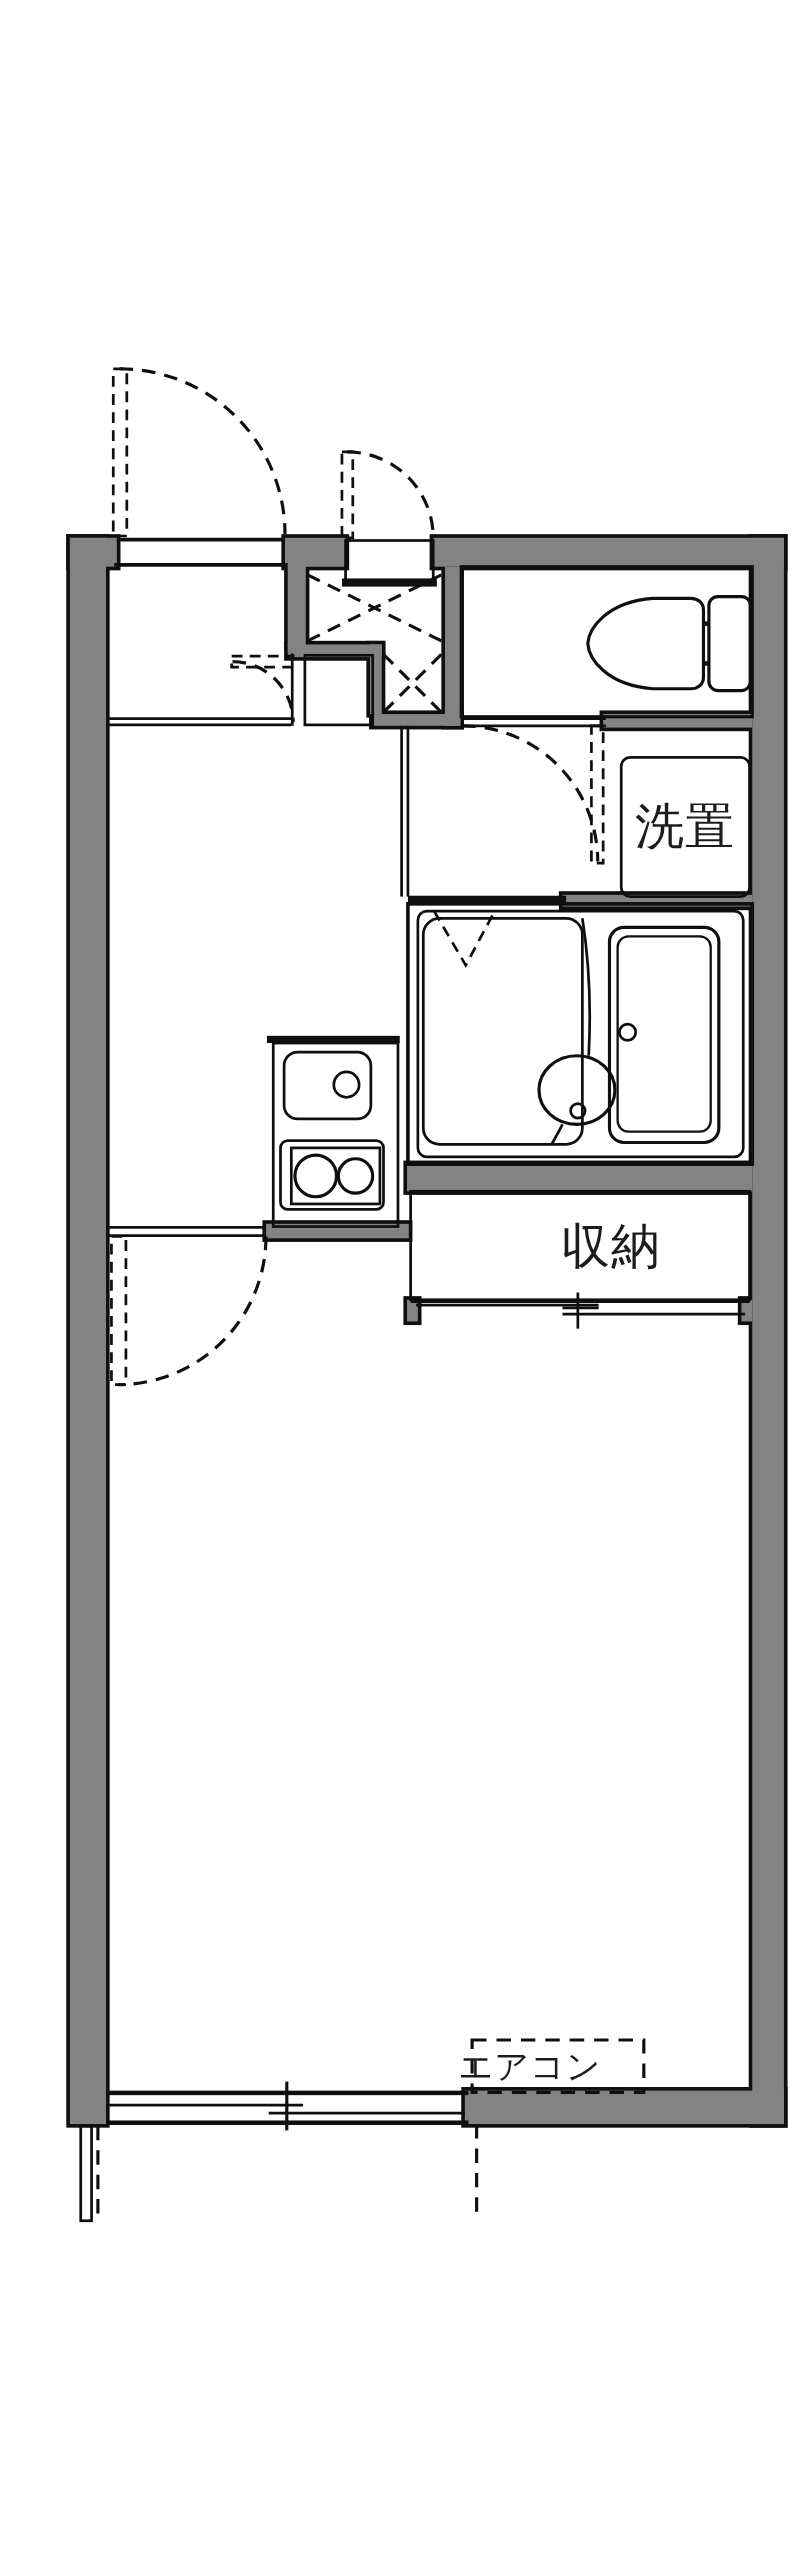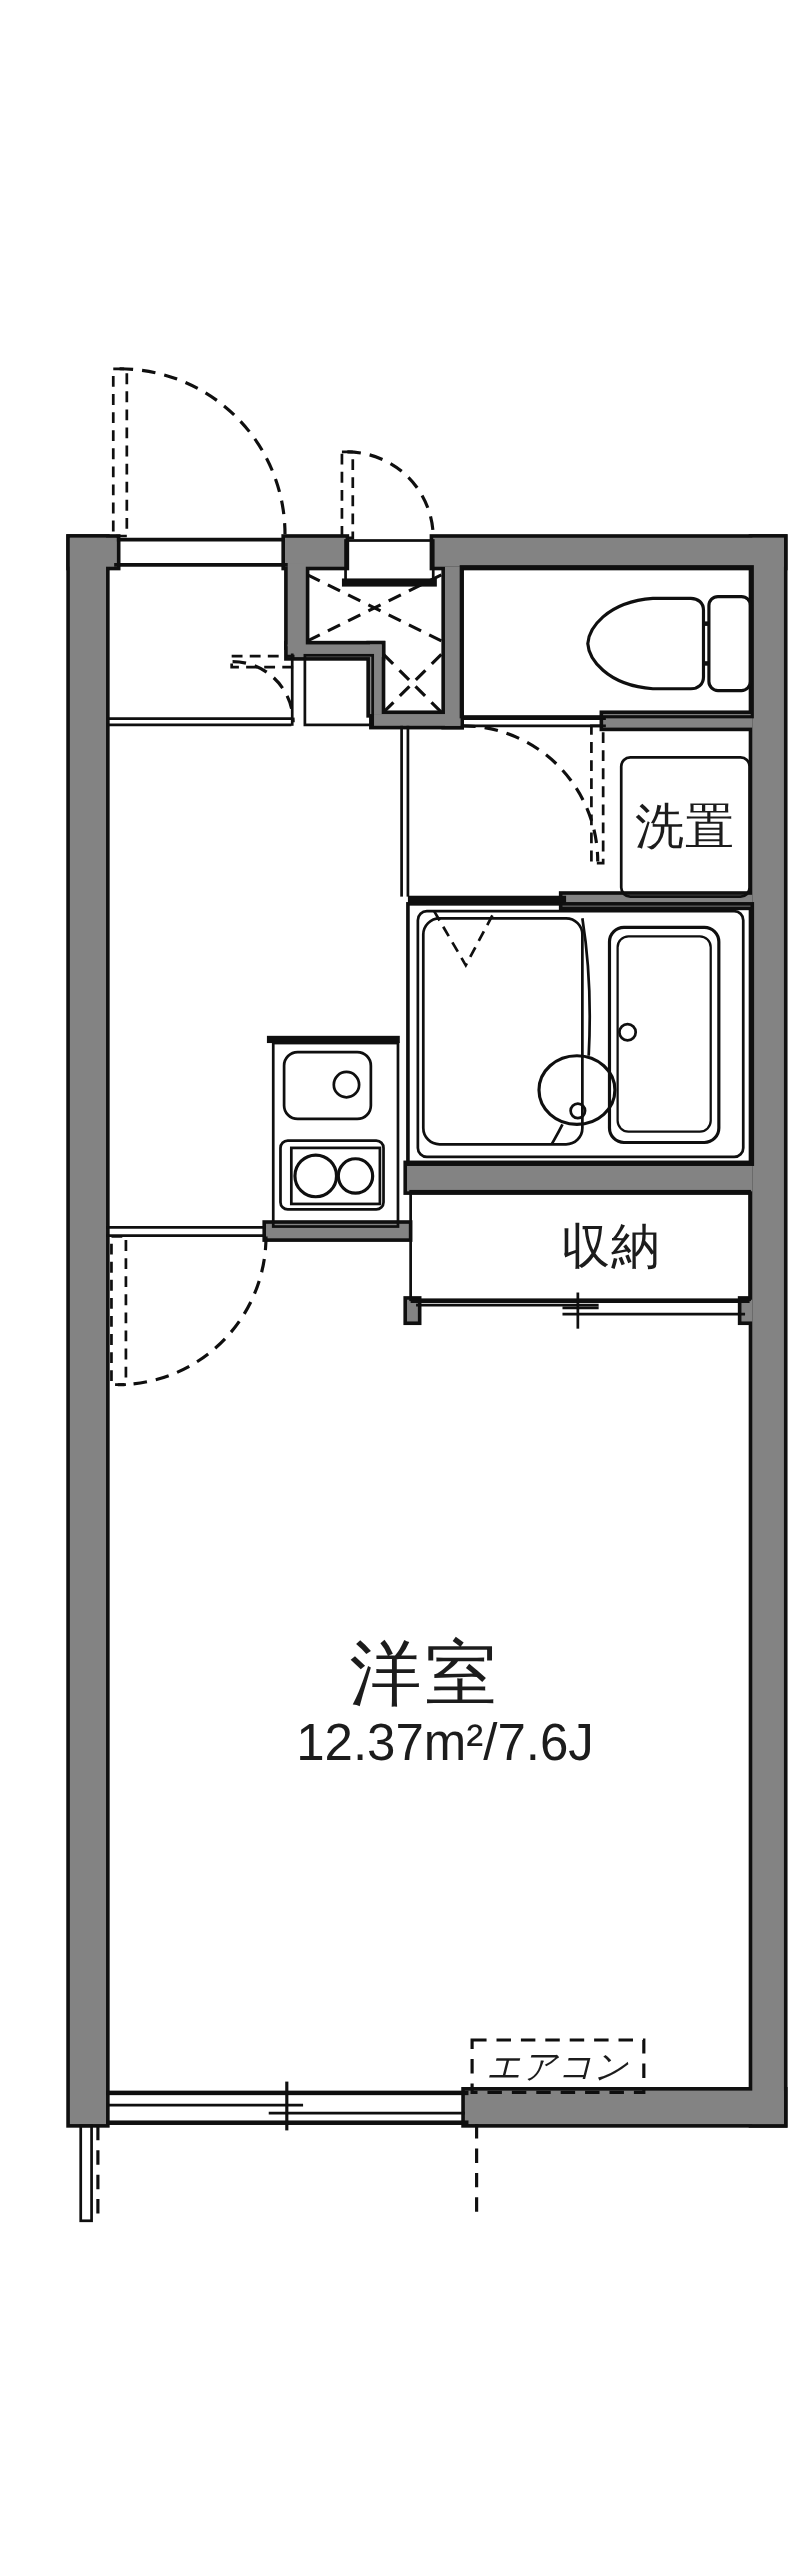--- a/index.html
+++ b/index.html
@@ -203,20 +203,18 @@
     <rect class="white ln" x="67" y="2352" width="12" height="105" stroke-width="3"></rect>
     <line class="ln dash3" x1="86" y1="2352" x2="86" y2="2457" stroke-width="3.5"></line>
     <line class="ln dash3" x1="505" y1="2350" x2="505" y2="2447" stroke-width="3.5"></line>
   </g>
 </svg>
 
 <div class="lbl lbl-washer" style="left:665px;top:826px;">洗置</div>
 
 <div class="lbl lbl-closet" style="left:591px;top:1246px;">収納</div>
 
-<div class="lbl lbl-room" style="left:405px;top:1673px;">洋室</div>
-
-<div class="lbl lbl-area" style="left:425px;top:1742px;">12.37m²/7.6J</div>
-
-<div class="lbl lbl-aircon" style="left:538px;top:2066px;font-style:italic;">エアコン</div>
+
+
+<div class="lbl lbl-aircon" style="left:510px;top:2066px;">エアコン</div>
 
 </div>
 
 
 </body></html>

